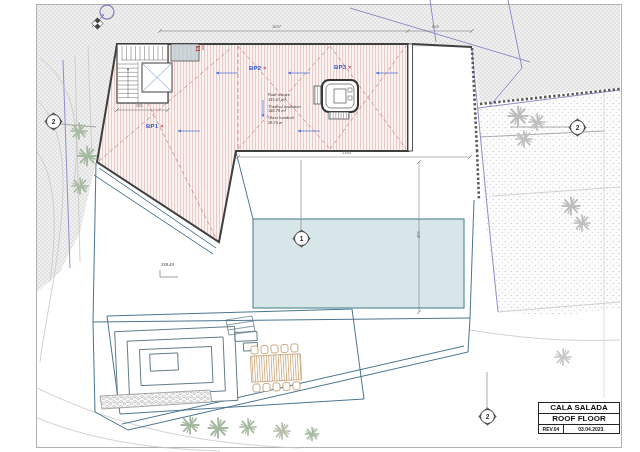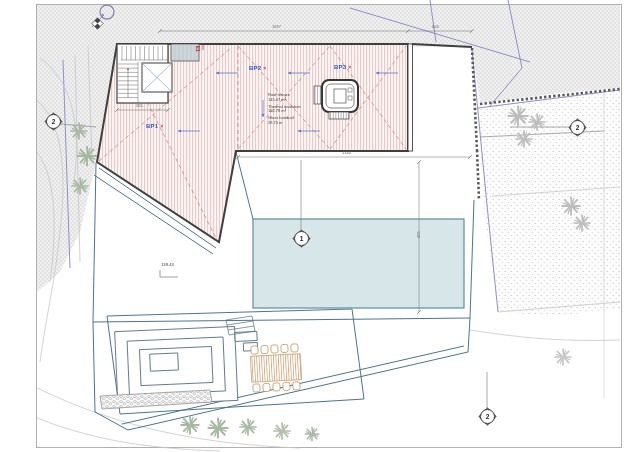--- a/index.html
+++ b/index.html
@@ -330,14 +330,22 @@
 </div>
 <div class="marker" style="left:288px;top:225px;">
   <span class="diamond"></span>
   <span class="circ">1</span>
 </div>
 <div class="marker" style="left:474px;top:403px;">
   <span class="diamond"></span>
   <span class="circ">2</span>
 </div>
 
+<div class="titleblock">
+  <div class="tb-row tb-project">CALA SALADA</div>
+  <div class="tb-row tb-drawing">ROOF FLOOR</div>
+  <div class="tb-bottom">
+    <div class="tb-rev">REV.04</div>
+    <div class="tb-date">03.04.2023.</div>
+  </div>
+</div>
 
 </div>
 
 </body></html>

